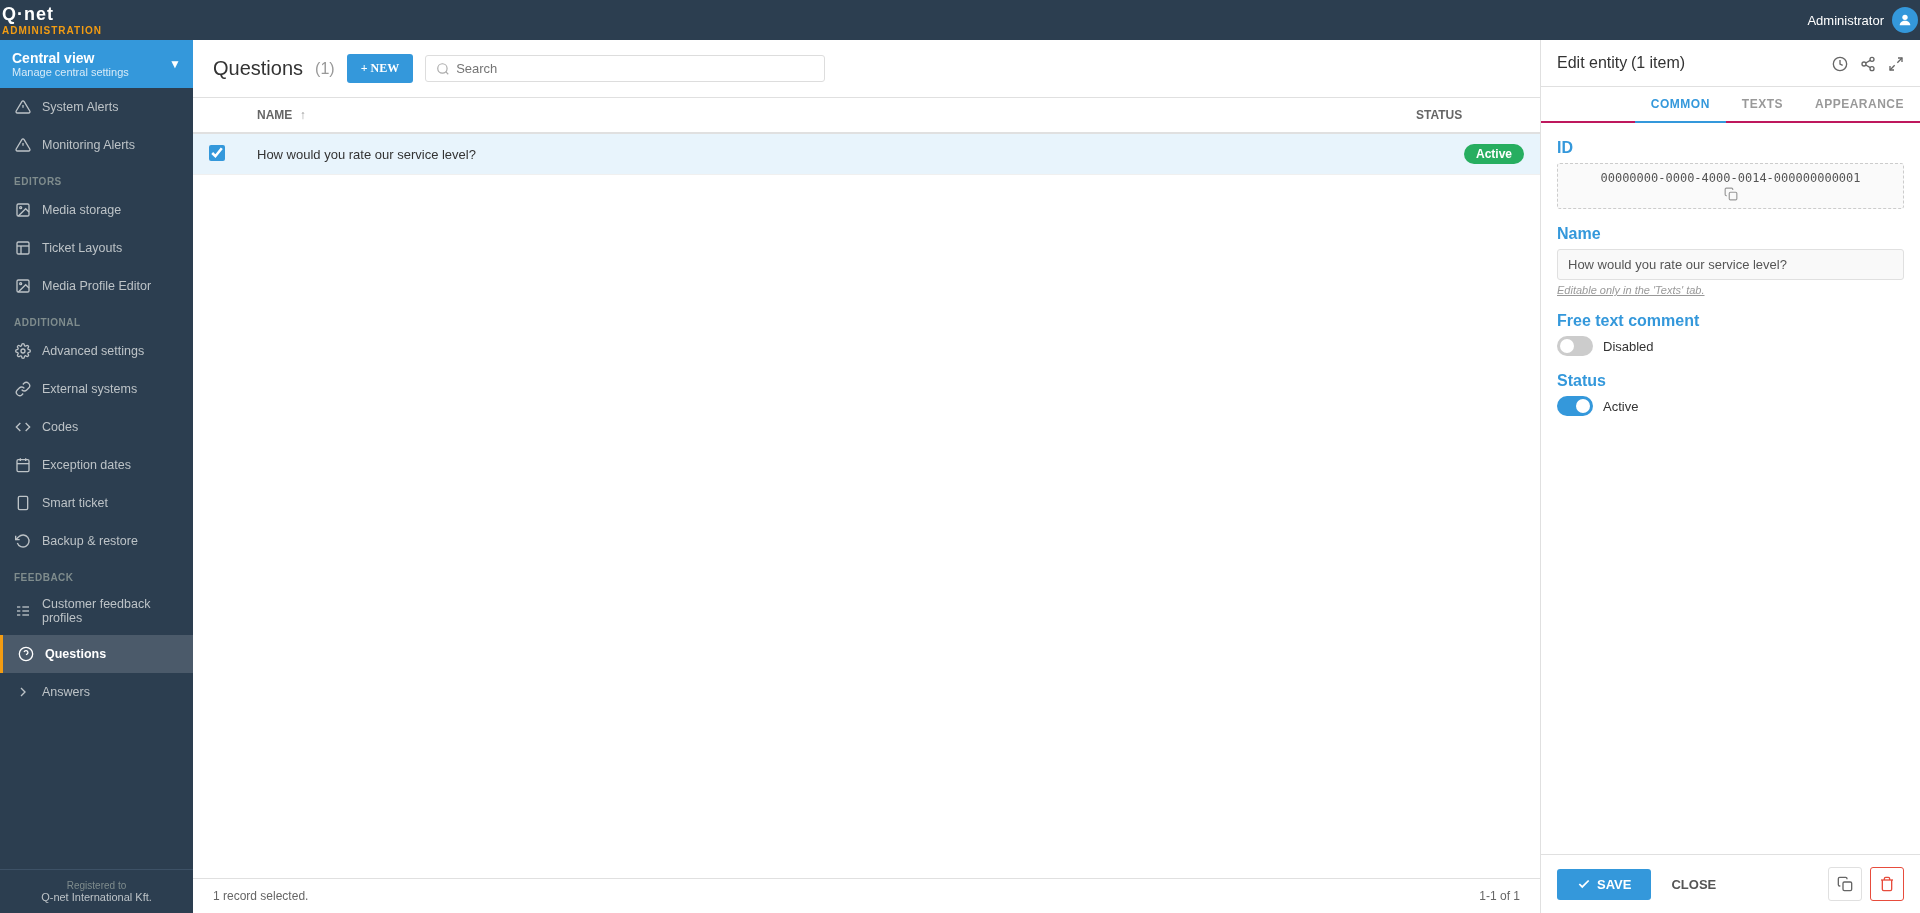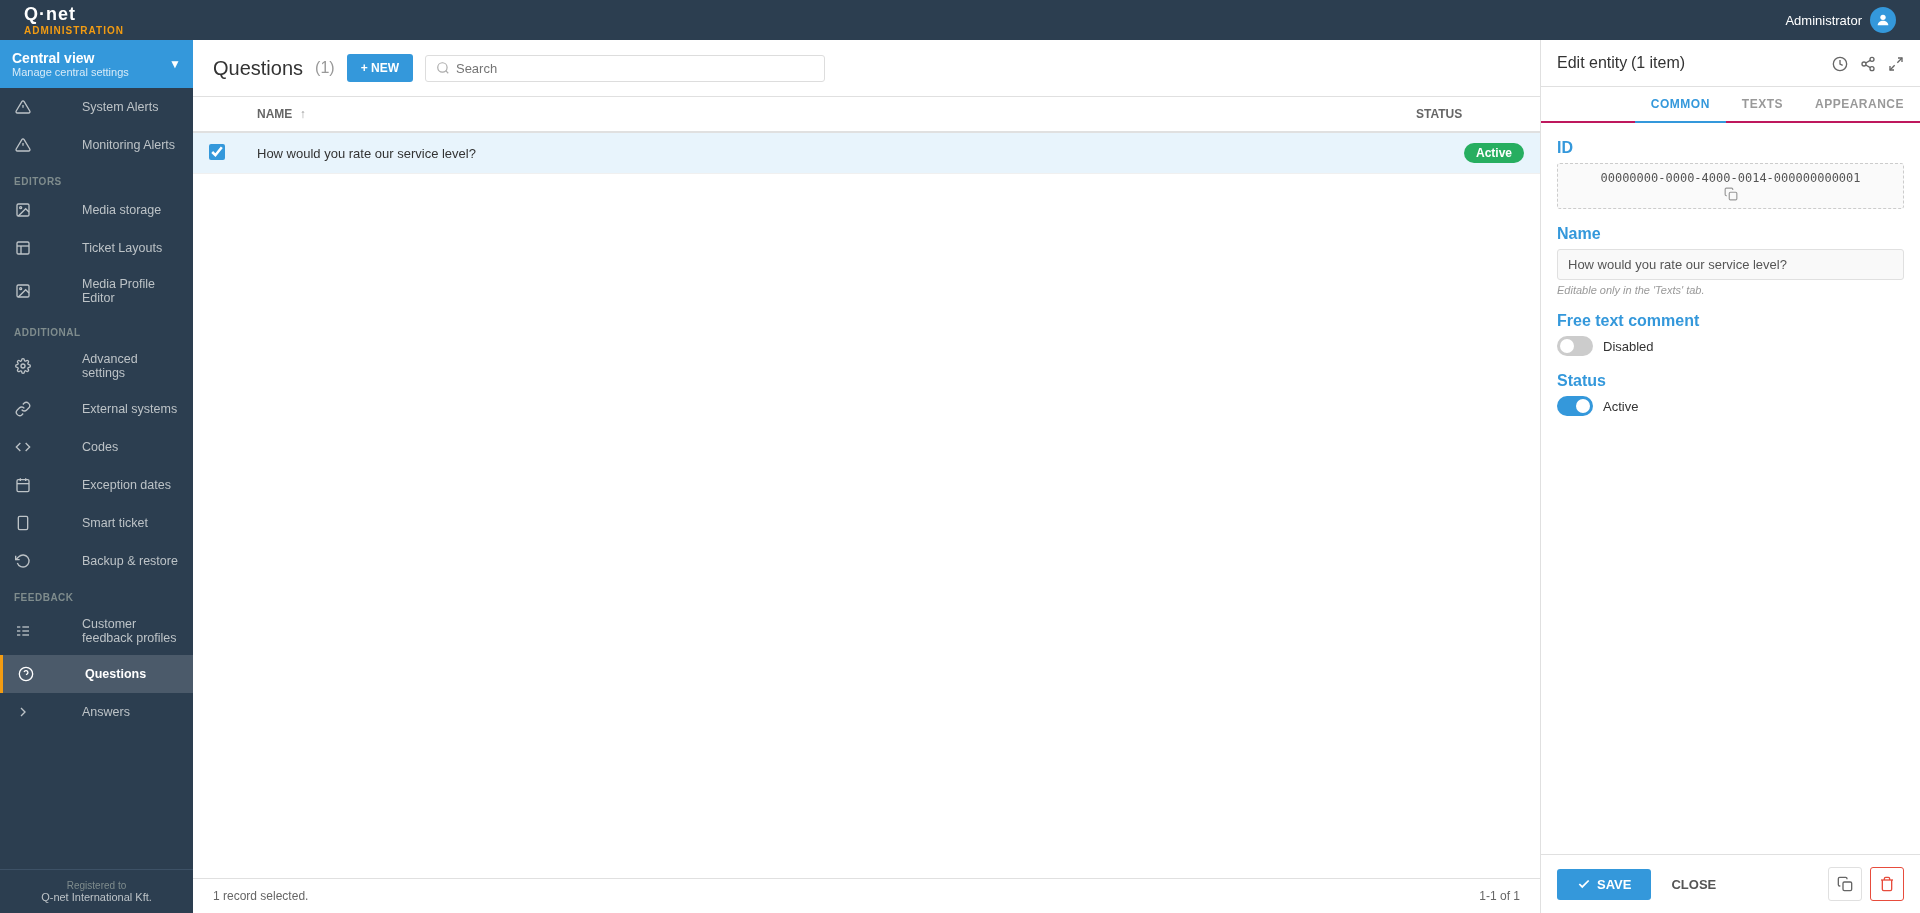--- a/index.html
+++ b/index.html
@@ -1,19 +1,19 @@
 <!DOCTYPE html>
 <html><head>
   <meta charset="utf-8">
   <style>
     * { box-sizing: border-box; margin: 0; padding: 0; }
     body { font-family: 'Segoe UI', Arial, sans-serif; font-size: 13px; background: #f0f0f0; display: flex; flex-direction: column; height: 913px; overflow: hidden; }
 
     
-    .topbar { background: #2c3e50; height: 40px; display: flex; align-items: center; justify-content: space-between; padding: 0 24px; flex-shrink: 0; }
+    .topbar { background: #2c3e50; height: 40px; display: flex; align-items: center; justify-content: space-between; padding: 0 2px; flex-shrink: 0; }
     .topbar-logo { display: flex; flex-direction: column; }
     .topbar-logo .logo-text { color: white; font-size: 18px; font-weight: bold; letter-spacing: 1px; }
     .topbar-logo .admin-text { color: #f39c12; font-size: 10px; font-weight: bold; letter-spacing: 1px; }
     .topbar-user { display: flex; align-items: center; gap: 8px; color: white; font-size: 13px; }
     .user-avatar { width: 26px; height: 26px; border-radius: 50%; background: #3498db; display: flex; align-items: center; justify-content: center; color: white; font-size: 12px; }
 
     
     .main-layout { display: flex; flex: 1; overflow: hidden; }
 
     
@@ -23,38 +23,38 @@
 
     .sidebar-header { background: #3498db; padding: 10px 12px; display: flex; align-items: center; justify-content: space-between; cursor: pointer; }
     .sidebar-header-content { display: flex; flex-direction: column; }
     .sidebar-header .title { color: white; font-size: 14px; font-weight: bold; }
     .sidebar-header .subtitle { color: rgba(255,255,255,0.8); font-size: 11px; }
     .sidebar-header .arrow { color: white; font-size: 12px; }
 
     .sidebar-item { display: flex; align-items: center; gap: 10px; padding: 10px 14px; color: #bdc3c7; cursor: pointer; font-size: 12.5px; }
     .sidebar-item.active { background: rgba(255,255,255,0.15); color: white; border-left: 3px solid #f39c12; }
     .sidebar-item .item-icon { width: 18px; height: 18px; display: flex; align-items: center; justify-content: center; flex-shrink: 0; }
-    .sidebar-item .item-label { flex: 1; margin-left: 40px; }
+    .sidebar-item .item-label { flex: 1; }
 
     .sidebar-section-label { color: #7f8c8d; font-size: 10px; font-weight: bold; padding: 12px 14px 4px; letter-spacing: 0.5px; }
 
     .sidebar-footer { padding: 10px 14px; color: #7f8c8d; font-size: 10px; text-align: center; border-top: 1px solid #3d5166; margin-top: auto; }
     .sidebar-footer .company { color: #bdc3c7; font-size: 11px; }
 
     
     .content-area { flex: 1; display: flex; flex-direction: column; overflow: hidden; background: #f5f5f5; }
 
     
     .list-panel { flex: 1; display: flex; flex-direction: column; background: white; overflow: hidden; }
 
     .list-header { padding: 14px 20px; display: flex; align-items: center; gap: 12px; border-bottom: 1px solid #e0e0e0; background: white; }
     .list-title { font-size: 20px; font-weight: 400; color: #333; }
     .list-count { color: #999; font-size: 16px; }
 
-    .btn-new { background: #3498db; color: white; border: none; padding: 7px 14px; border-radius: 3px; cursor: pointer; display: flex; align-items: center; gap: 5px; font-size: 12px; font-weight: bold; }
+    .btn-new { background: #3498db; color: white; border: none; padding: 7px 14px; border-radius: 3px; cursor: pointer; display: flex; align-items: center; gap: 5px; font-size: 12px; font-weight: bold; font-family: Liberation Serif, serif; }
 
     .search-wrapper { display: flex; align-items: center; gap: 6px; border: 1px solid #ddd; border-radius: 3px; padding: 5px 10px; flex: 1; max-width: 400px; background: white; }
     .search-wrapper input { border: none; outline: none; font-size: 13px; flex: 1; color: #555; }
 
     
     .table-container { flex: 1; overflow-y: auto; }
     .table { width: 100%; border-collapse: collapse; }
     .table thead tr { border-bottom: 2px solid #e0e0e0; }
     .table th { text-align: left; padding: 10px 16px; font-size: 12px; color: #666; font-weight: 600; background: white; }
     .table th.sortable { cursor: pointer; }
@@ -83,21 +83,21 @@
     .edit-tabs { display: flex; border-bottom: 2px solid #be185d; justify-content: flex-end; }
     .edit-tab { padding: 10px 16px; font-size: 12px; font-weight: bold; cursor: pointer; color: #999; letter-spacing: 0.5px; border-bottom: 2px solid transparent; margin-bottom: -2px; }
     .edit-tab.active { color: #3498db; border-bottom-color: #3498db; }
 
     .edit-body { flex: 1; overflow-y: auto; padding: 16px; }
 
     .field-group { margin-bottom: 16px; }
     .field-label { font-size: 16px; color: #3498db; font-weight: 600; margin-bottom: 6px; }
     .field-value { font-size: 13px; color: #333; padding: 7px 10px; border: 1px dashed #ccc; border-radius: 3px; background: #fafafa; display: flex; align-items: center; justify-content: space-between; flex-direction: column; }
     .field-input { width: 100%; padding: 7px 10px; border: 1px solid #e0e0e0; border-radius: 3px; font-size: 13px; color: #333; background: #f9f9f9; outline: none; }
-    .field-hint { font-size: 11px; color: #999; margin-top: 4px; font-style: italic; }
+    .field-hint { font-size: 11px; color: #999; margin-top: 4px; font-style: italic; text-decoration: underline; }
     .copy-icon { color: #999; cursor: pointer; font-size: 14px; }
 
     
     .toggle-wrapper { display: flex; align-items: center; gap: 10px; }
     .toggle { position: relative; width: 36px; height: 20px; }
     .toggle input { opacity: 0; width: 0; height: 0; }
     .toggle-slider { position: absolute; cursor: pointer; top: 0; left: 0; right: 0; bottom: 0; background: #ccc; border-radius: 20px; transition: 0.3s; }
     .toggle-slider:before { position: absolute; content: ""; height: 14px; width: 14px; left: 3px; bottom: 3px; background: white; border-radius: 50%; transition: 0.3s; }
     .toggle input:checked + .toggle-slider { background: #3498db; }
     .toggle input:checked + .toggle-slider:before { transform: translateX(16px); }

